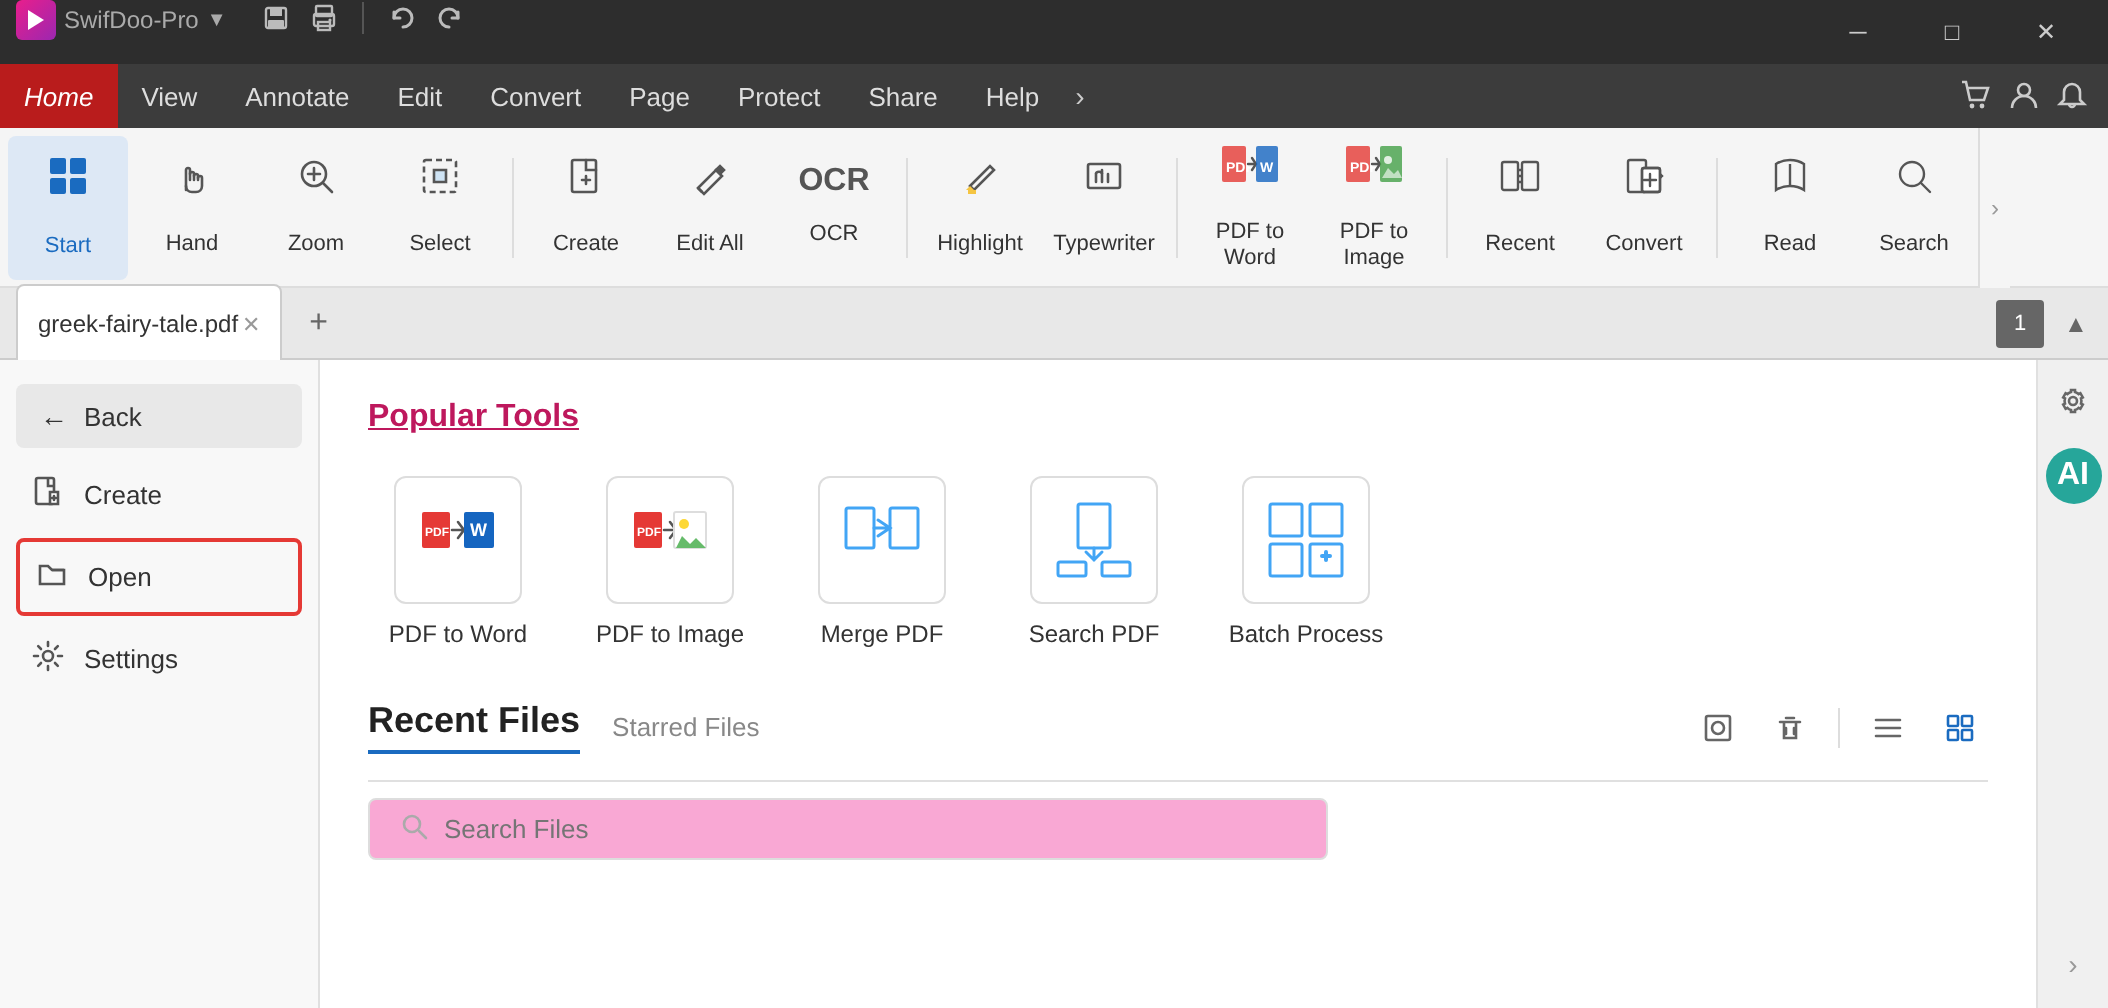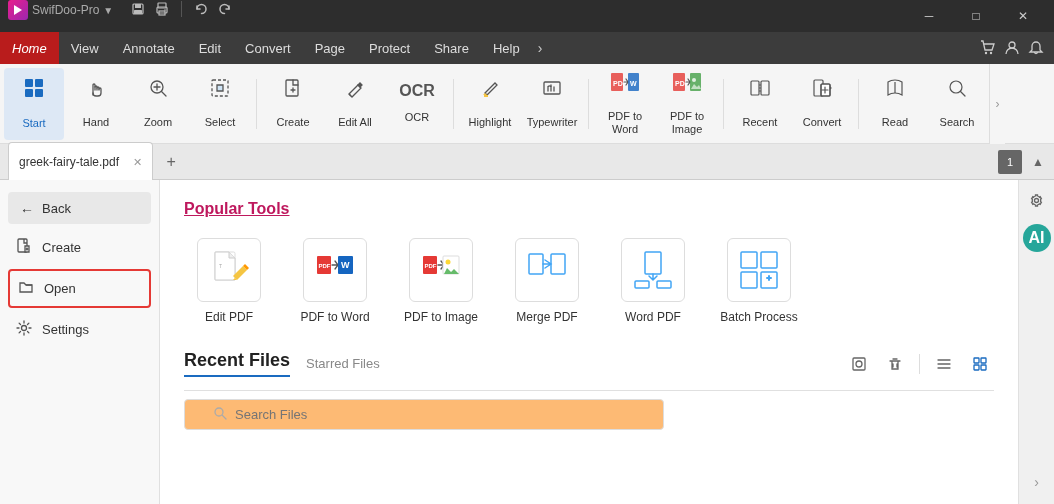--- a/index.html
+++ b/index.html
@@ -84,21 +84,21 @@
     
     .tab-bar {
       display: flex;
       align-items: center;
       height: 36px;
       background: #e8e8e8;
       border-bottom: 1px solid #ccc;
       padding-left: 8px;
     }
     .tab {
-      display: flex; align-items: center; gap: 14px;
+      display: flex; align-items: center; gap: 2px;
       height: 40px;
       background: white;
       border: 1px solid #ccc;
       border-bottom: none;
       border-radius: 4px 4px 0 0;
       padding: 0 10px;
       font-size: 12px;
       color: #333;
       cursor: pointer;
     }
@@ -218,23 +218,23 @@
       color: #666; font-size: 16px; cursor: pointer;
       border-radius: 4px;
     }
     .recent-action-btn.active { color: #1a6bc0; }
     .recent-sep { width: 1px; height: 20px; background: #ddd; margin: 0 2px; }
 
     .search-bar {
       display: flex; align-items: center;
       border: 1px solid #ddd;
       border-radius: 4px;
-      padding: 6px 28px;
+      padding: 6px 15px;
       gap: 8px;
-      background: #fdba74;
+      background: #f9a8d4;
       width: 480px;
     }
     .search-bar input {
       border: none; outline: none;
       font-size: 13px; color: #333;
       width: 100%;
       background: transparent;
     }
     .search-icon-sm { color: #aaa; font-size: 14px; }
 
@@ -597,34 +597,20 @@
       <span>Settings</span>
     </div>
   </div>
 
   <div class="content-area">
 
     <div class="popular-tools-title">Popular Tools</div>
 
     <div class="tools-grid">
 
-      <div class="tool-item">
-        <div class="tool-icon-box">
-          <svg width="44" height="44" viewBox="0 0 44 44" fill="none">
-            <rect x="8" y="4" width="20" height="28" rx="1.5" fill="#fff" stroke="#ddd" stroke-width="1"></rect>
-            <path d="M8 4 L8 32 L28 32 L28 10 L22 4 Z" fill="white" stroke="#ccc" stroke-width="1"></path>
-            <path d="M22 4 L22 10 L28 10" fill="#eee" stroke="#ccc" stroke-width="1"></path>
-            <text x="12" y="20" font-size="5" fill="#aaa">T</text>
-            <path d="M26 28 L36 18 L40 22 L30 32 Z" fill="#f5c542"></path>
-            <path d="M36 18 L38 16 L42 20 L40 22 Z" fill="#ff9800"></path>
-            <path d="M26 32 L28 30 L30 32 Z" fill="#f5c542"></path>
-          </svg>
-        </div>
-        <span class="tool-label">Edit PDF</span>
-      </div>
 
       <div class="tool-item">
         <div class="tool-icon-box">
           <svg width="44" height="44" viewBox="0 0 44 44" fill="none">
             <rect x="4" y="8" width="14" height="18" rx="1" fill="#e53935"></rect>
             <text x="5.5" y="20" font-size="6" fill="white" font-weight="bold">PDF</text>
             <path d="M19 17 L24 17 M22 13 L25 17 L22 21" stroke="#555" stroke-width="1.3" stroke-linecap="round"></path>
             <rect x="25" y="8" width="15" height="18" rx="1" fill="#1565c0"></rect>
             <text x="28" y="20" font-size="9" fill="white" font-weight="bold">W</text>
           </svg>
@@ -659,21 +645,21 @@
 
       <div class="tool-item">
         <div class="tool-icon-box">
           <svg width="44" height="44" viewBox="0 0 44 44" fill="none">
             <rect x="14" y="4" width="16" height="22" rx="1" stroke="#42a5f5" stroke-width="1.5" fill="white"></rect>
             <path d="M22 26 L22 32 M18 28 L22 32 L26 28" stroke="#42a5f5" stroke-width="1.5" stroke-linecap="round"></path>
             <rect x="4" y="33" width="14" height="7" rx="1" stroke="#42a5f5" stroke-width="1.5" fill="white"></rect>
             <rect x="26" y="33" width="14" height="7" rx="1" stroke="#42a5f5" stroke-width="1.5" fill="white"></rect>
           </svg>
         </div>
-        <span class="tool-label">Word PDF</span>
+        <span class="tool-label">Search PDF</span>
       </div>
 
 
       <div class="tool-item">
         <div class="tool-icon-box">
           <svg width="44" height="44" viewBox="0 0 44 44" fill="none">
             <rect x="4" y="4" width="16" height="16" rx="1" stroke="#42a5f5" stroke-width="1.5" fill="white"></rect>
             <rect x="24" y="4" width="16" height="16" rx="1" stroke="#42a5f5" stroke-width="1.5" fill="white"></rect>
             <rect x="4" y="24" width="16" height="16" rx="1" stroke="#42a5f5" stroke-width="1.5" fill="white"></rect>
             <rect x="24" y="24" width="16" height="16" rx="1" stroke="#42a5f5" stroke-width="1.5" fill="white"></rect>

